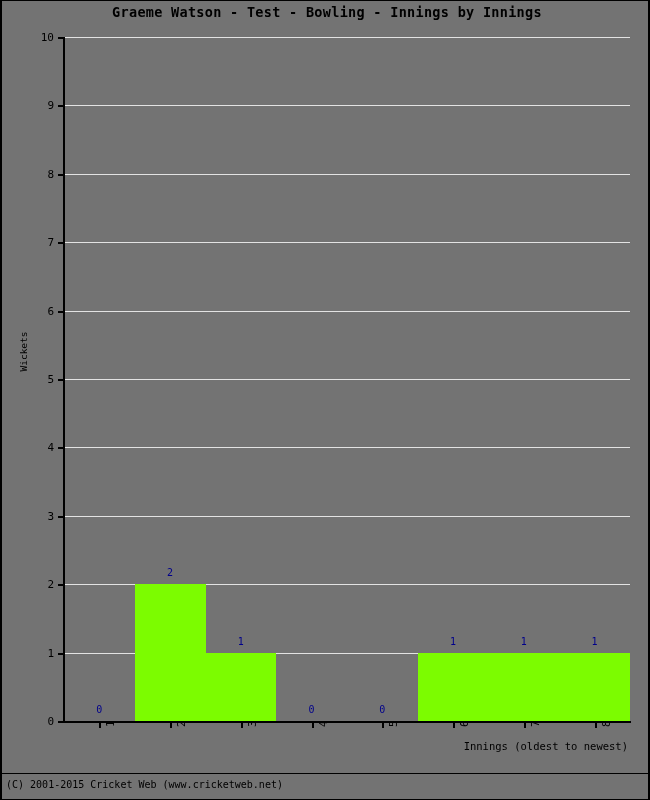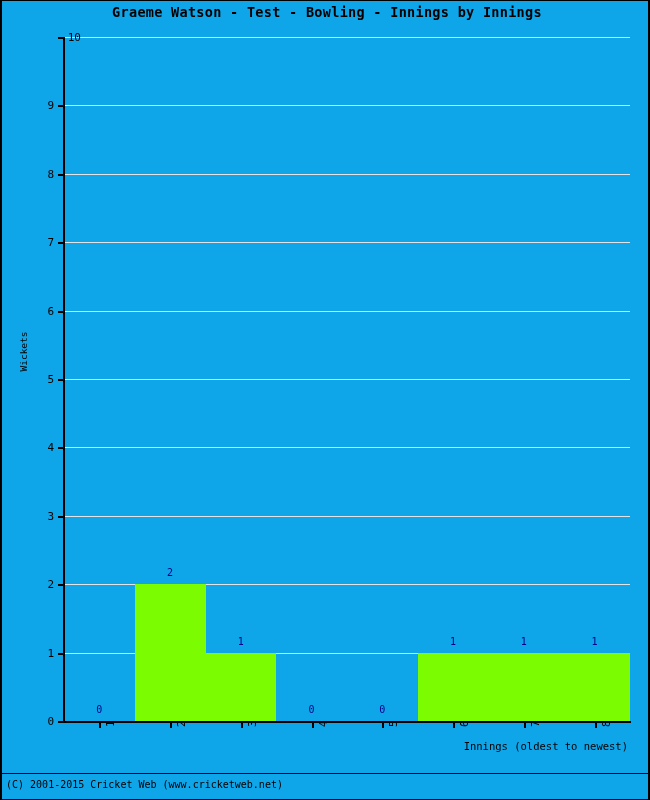--- a/index.html
+++ b/index.html
@@ -10,21 +10,21 @@
   body {
     width: 650px;
     height: 800px;
     font-family: "DejaVu Sans Mono", monospace;
     overflow: hidden;
   }
   #page {
     position: relative;
     width: 650px;
     height: 800px;
-    background: #0ea5e9;
+    background: #737373;
     box-sizing: border-box;
     border-left: 2px solid #000000;
     border-right: 2px solid #000000;
     border-top: 1px solid #000000;
     border-bottom: 1px solid #000000;
   }
   
   #chart-title {
     position: absolute;
     left: 0;
@@ -218,21 +218,21 @@
       </div>
       <div class="ylabel-wrap" style="top: 236px;">
         <div class="ylabel">7</div>
       </div>
       <div class="ylabel-wrap" style="top: 168px;">
         <div class="ylabel">8</div>
       </div>
       <div class="ylabel-wrap" style="top: 99px;">
         <div class="ylabel">9</div>
       </div>
-      <div class="ylabel-wrap" style="top: 31px; margin-left: 27px;">
+      <div class="ylabel-wrap" style="top: 31px;">
         <div class="ylabel">10</div>
       </div>
     </div>
 
   <div class="axis-y"></div>
   <div class="axis-x"></div>
 
   <div id="y-axis-title">Wickets</div>
 
   <div id="bars-layer">

